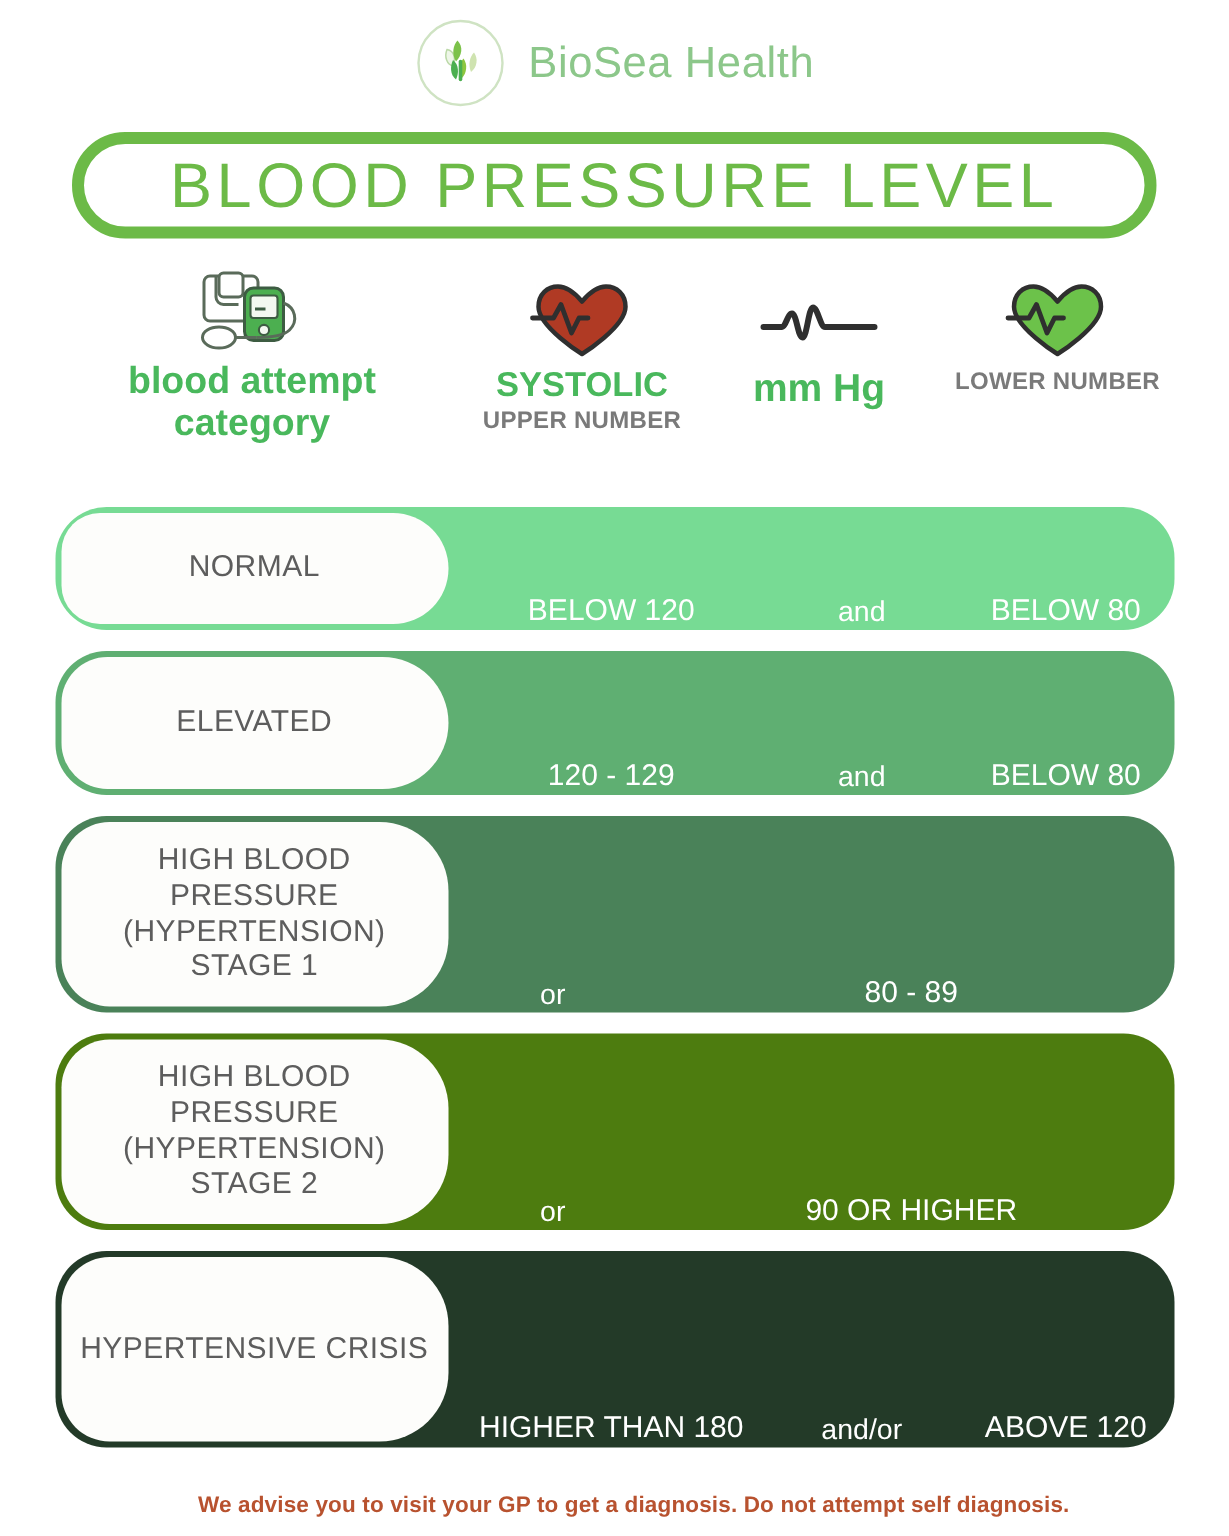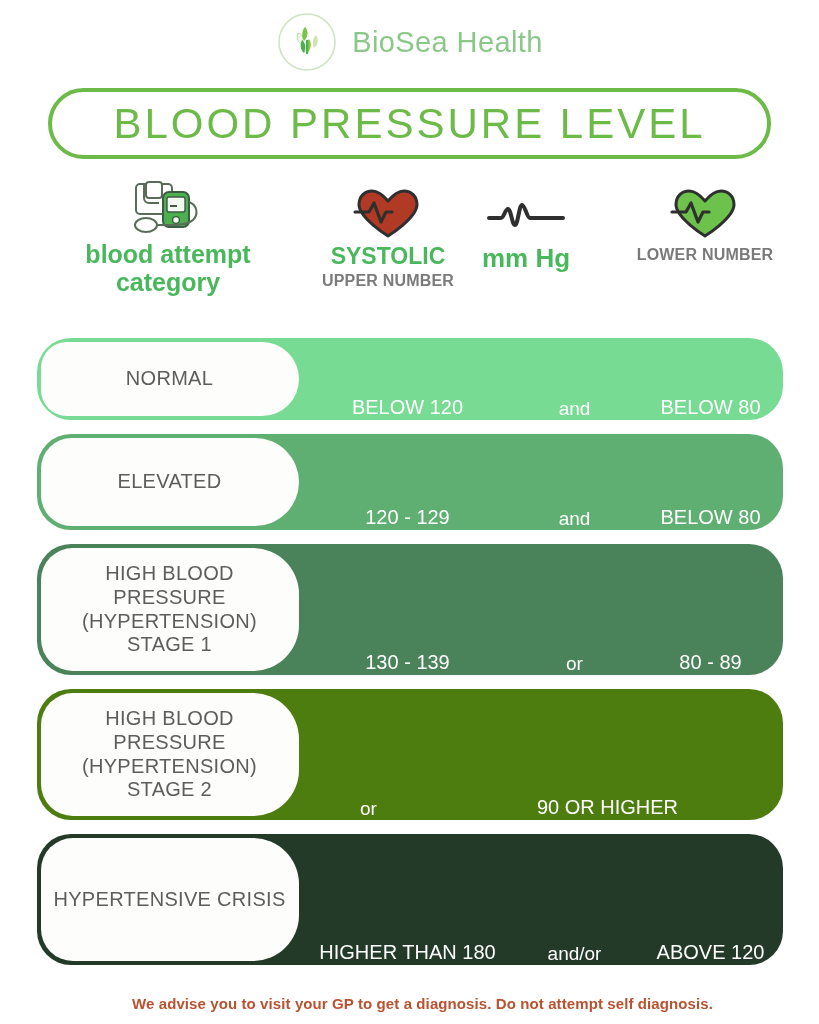--- a/index.html
+++ b/index.html
@@ -26,21 +26,21 @@
     letter-spacing:.4px;
     color:#8cc78a;
     font-weight:400;
   }
 
   
   .title-pill {
     position:absolute;
     left:48px; top:88px;
     width:723px; height:71px;
-    border:4px solid #fca5a5;
+    border:8px solid #fca5a5;
     border-radius:40px;
     display:flex;
     align-items:center;
     justify-content:center;
     background:#fff;
   }
   .title-text {
     font-size:42px;
     letter-spacing:3px;
     color:#6cba47;
@@ -57,21 +57,21 @@
   .head-col { position:absolute; text-align:center; }
   .head-ico { height:62px; display:flex; align-items:center; justify-content:center; }
   .head-main {
     font-size:23px; font-weight:bold; color:#49b85c; line-height:1.12;
   }
   .head-sub {
     font-size:16px; color:#7a7a7a; font-weight:bold; letter-spacing:.2px; margin-top:2px;
   }
   .c-cat { left:28px; top:0; width:280px; }
   .c-sys { left:288px; top:4px; width:200px; }
-  .c-mm  { left:452px; top:4px; width:148px; }
+  .c-mm  { left:472px; top:4px; width:148px; }
   .c-dia { left:600px; top:4px; width:210px; }
   .c-cat .head-main { font-size:25px; }
   .c-mm  .head-main { font-size:26px; }
 
   
   .rows { position:absolute; left:0; top:338px; width:819px; }
   .row {
     position:relative;
     margin:0 auto 14px auto;
     width:746px;
@@ -240,21 +240,20 @@
       <div class="v-op">and</div>
       <div class="v-dia">BELOW 80</div>
     </div>
   </div>
 
   <div class="row h3" style="background: rgb(74, 130, 89);">
     <div class="row-label">
       <div class="row-label-text">HIGH BLOOD PRESSURE (HYPERTENSION) STAGE 1</div>
     </div>
     <div class="row-values">
-      <div class="v-sys">130 - 139</div>
       <div class="v-op">or</div>
       <div class="v-dia">80 - 89</div>
     </div>
   </div>
 
   <div class="row h4" style="background: #4d7c0f;">
     <div class="row-label">
       <div class="row-label-text">HIGH BLOOD PRESSURE (HYPERTENSION) STAGE 2</div>
     </div>
     <div class="row-values">

